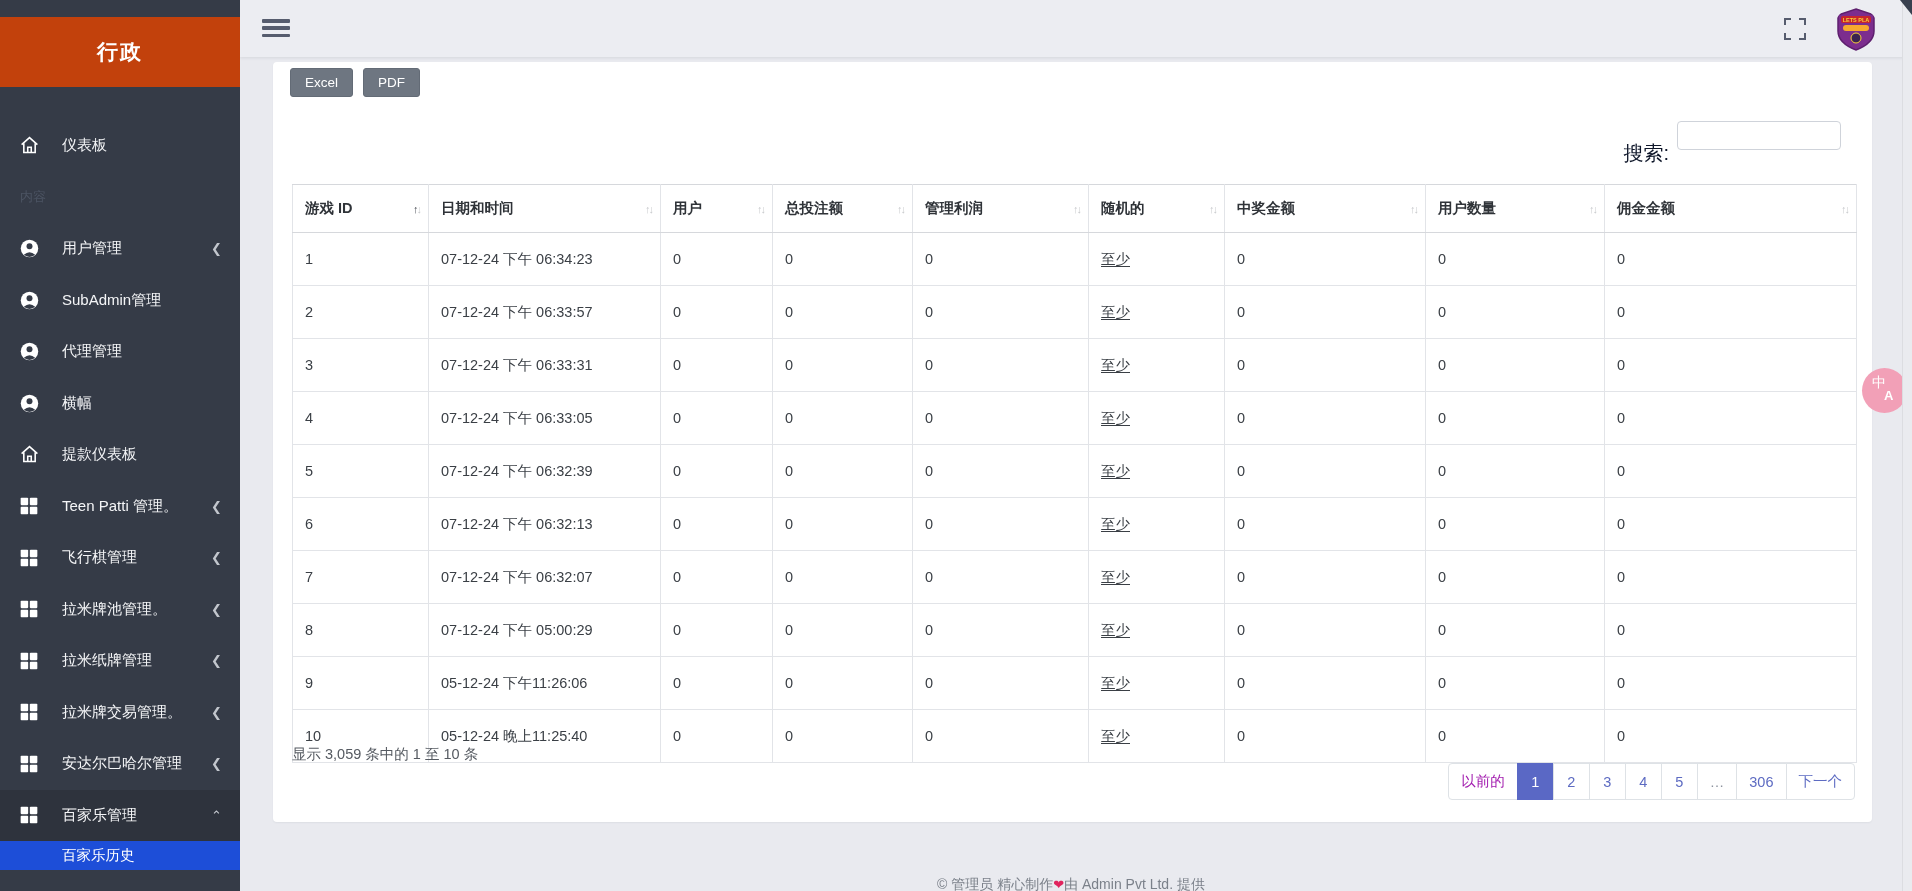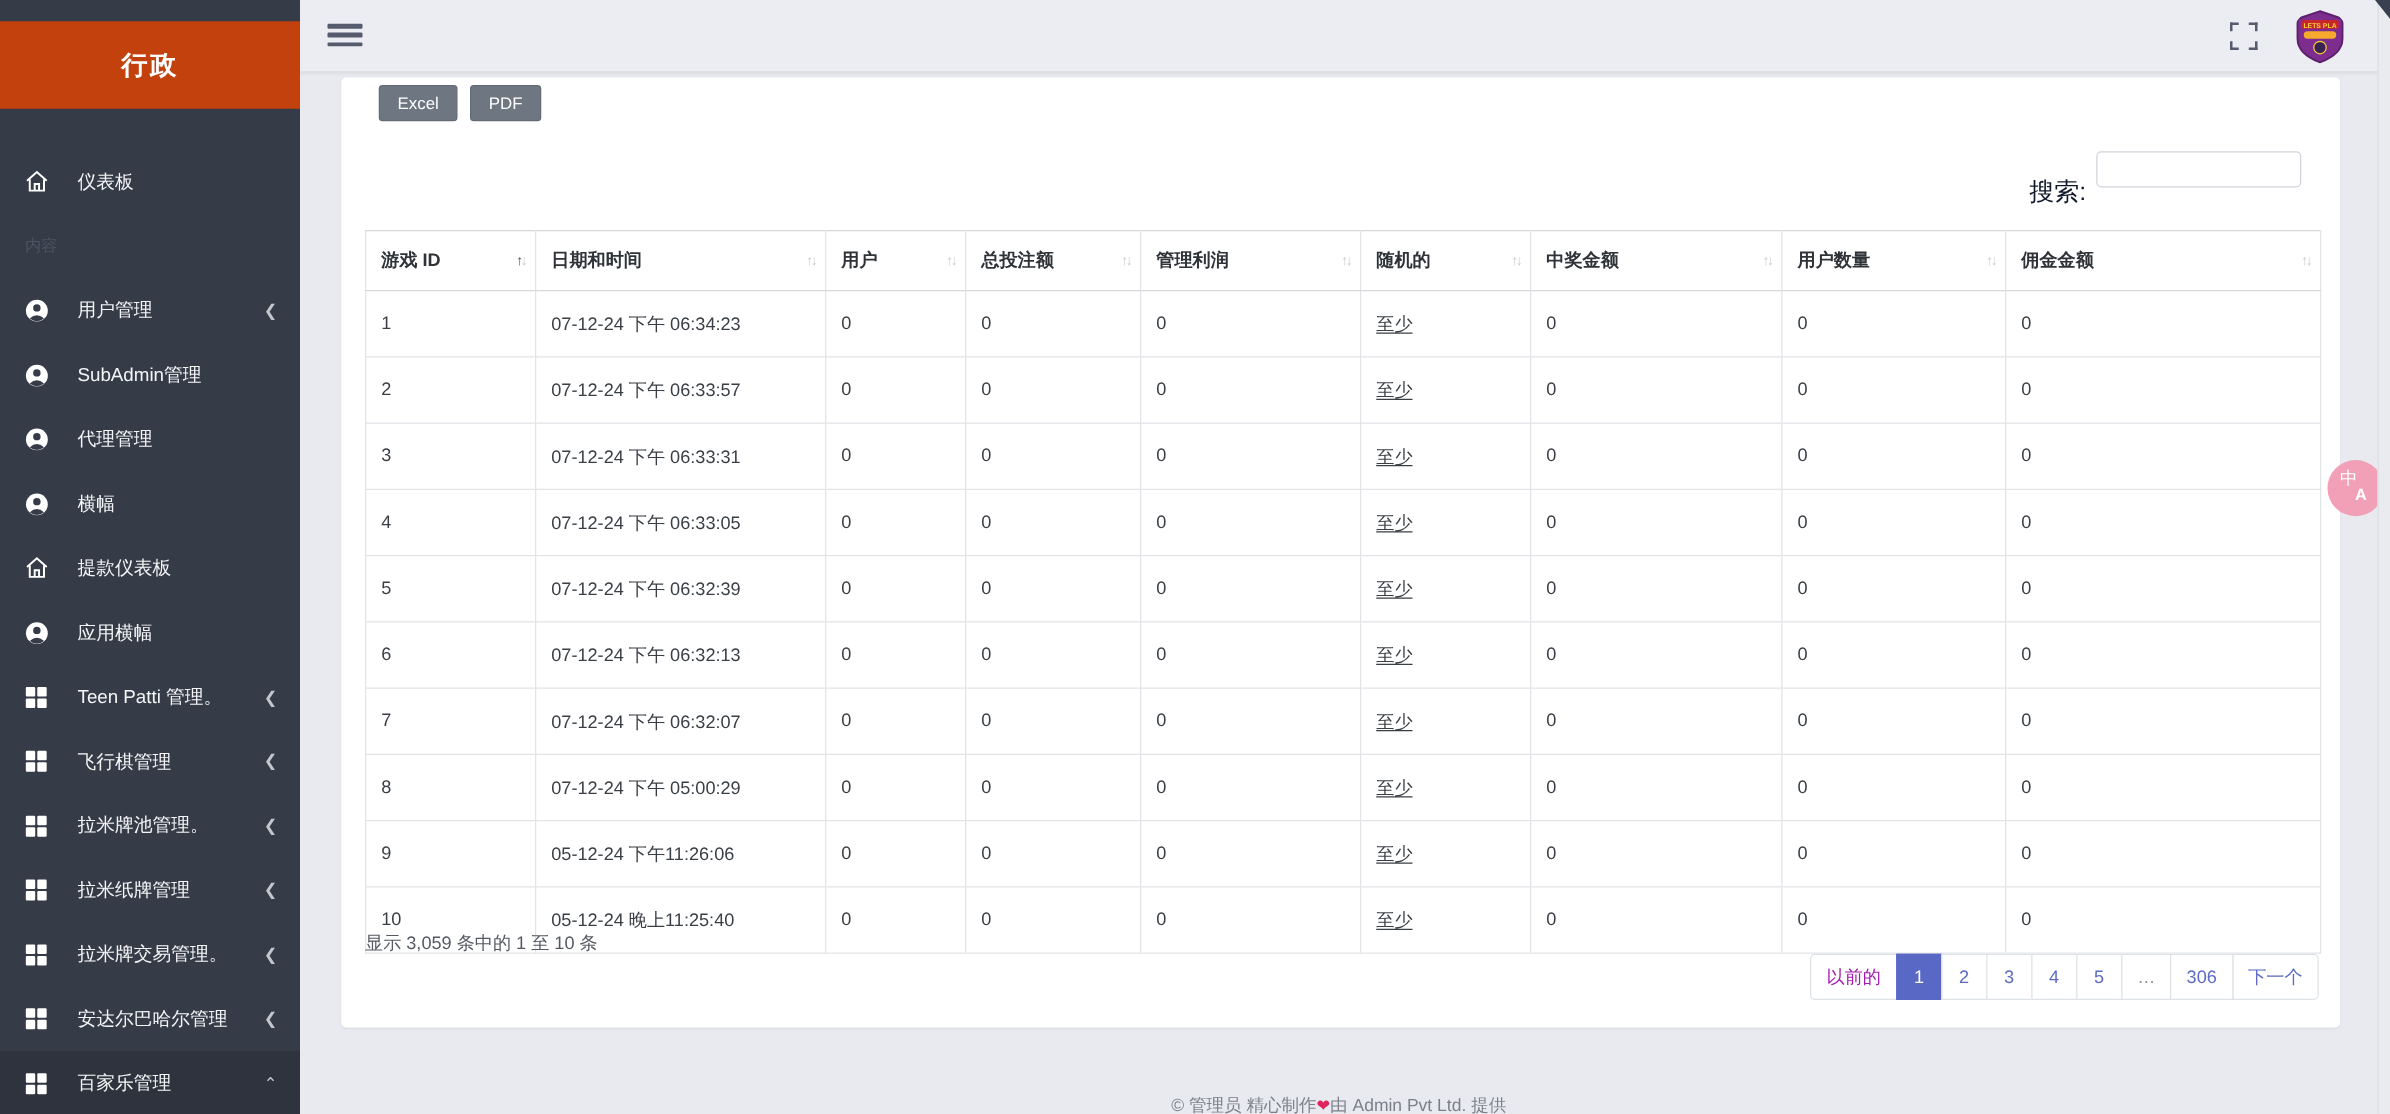--- a/index.html
+++ b/index.html
@@ -38,21 +38,21 @@
   .fs-icon i.tl { left:0; top:0; border-right:none; border-bottom:none; }
   .fs-icon i.tr { right:0; top:0; border-left:none; border-bottom:none; }
   .fs-icon i.bl { left:0; bottom:0; border-right:none; border-top:none; }
   .fs-icon i.br { right:0; bottom:0; border-left:none; border-top:none; }
   .avatar { width:44px; height:44px; border-radius:50%; overflow:hidden; cursor:pointer;
     display:flex; align-items:center; justify-content:center; background:#ecedf2; }
 
   
   .card { position:absolute; left:273px; top:62px; width:1599px; height:760px;
     background:#fff; border-radius:4px; box-shadow:0 1px 2px rgba(40,45,60,.06); }
-  .export-btns { position:absolute; left:17px; top:6px; display:flex; gap:10px;margin-left:13px; }
+  .export-btns { position:absolute; left:17px; top:6px; display:flex; gap:10px; }
   .btn-export { background:#6e7681; color:#fff; border:1px solid #636b76; border-radius:3px;
     font-size:13.5px; padding:6px 14px; cursor:pointer; font-family:inherit; }
   .search-row { position:absolute; top:42px; right:31px; display:flex; align-items:center; gap:8px; }
   .search-row label { font-size:20px; color:#0f172a;margin-top:36px; }
   .search-row input { width:164px; height:29px; border:1px solid #cfd3da; border-radius:4px;
     padding:0 8px; font-size:14px; font-family:inherit; background:#fff; }
 
   
   table.grid { position:absolute; left:19px; top:90px; width:1564px;
     border-collapse:collapse; table-layout:fixed;margin-top:32px; }
@@ -155,30 +155,20 @@
       </div>
       <div class="menu-item">
         <span class="mi-icon">
           <svg width="21" height="21" viewBox="0 0 24 24" fill="none" stroke="#fff" stroke-width="1.8">
             <path d="M3 11 L12 3 L21 11"></path>
             <path d="M5.5 9.5 V20 H18.5 V9.5"></path>
             <path d="M10 20 V14 H14 V20"></path>
           </svg>
         </span>
         <span class="mi-label">提款仪表板</span>
-      </div>
-      <div class="menu-item">
-        <span class="mi-icon">
-          <svg width="21" height="21" viewBox="0 0 24 24">
-            <circle cx="12" cy="12" r="10" fill="#fff"></circle>
-            <circle cx="12" cy="9.5" r="3.4" fill="#353b47"></circle>
-            <path d="M5.5 19.2 Q12 13.4 18.5 19.2 A10 10 0 0 1 5.5 19.2" fill="#353b47"></path>
-          </svg>
-        </span>
-        <span class="mi-label">应用横幅</span>
       </div>
       <div class="menu-item">
         <span class="mi-icon">
           <svg width="20" height="20" viewBox="0 0 24 24" fill="#fff">
             <rect x="2" y="2" width="9" height="9" rx="1"></rect>
             <rect x="13" y="2" width="9" height="9" rx="1"></rect>
             <rect x="2" y="13" width="9" height="9" rx="1"></rect>
             <rect x="13" y="13" width="9" height="9" rx="1"></rect>
           </svg>
         </span>

